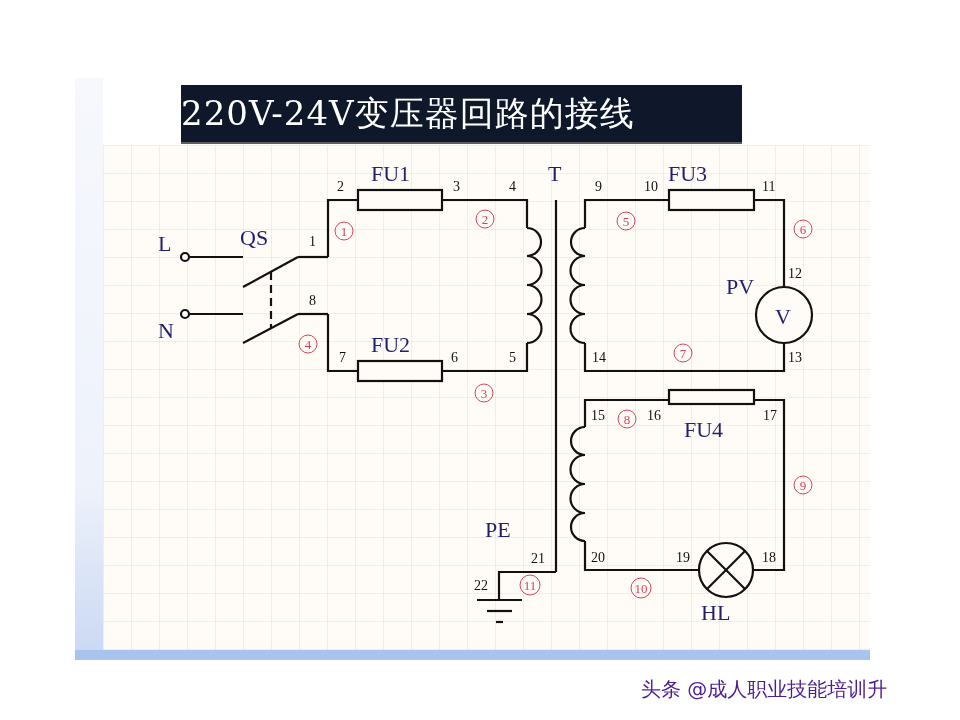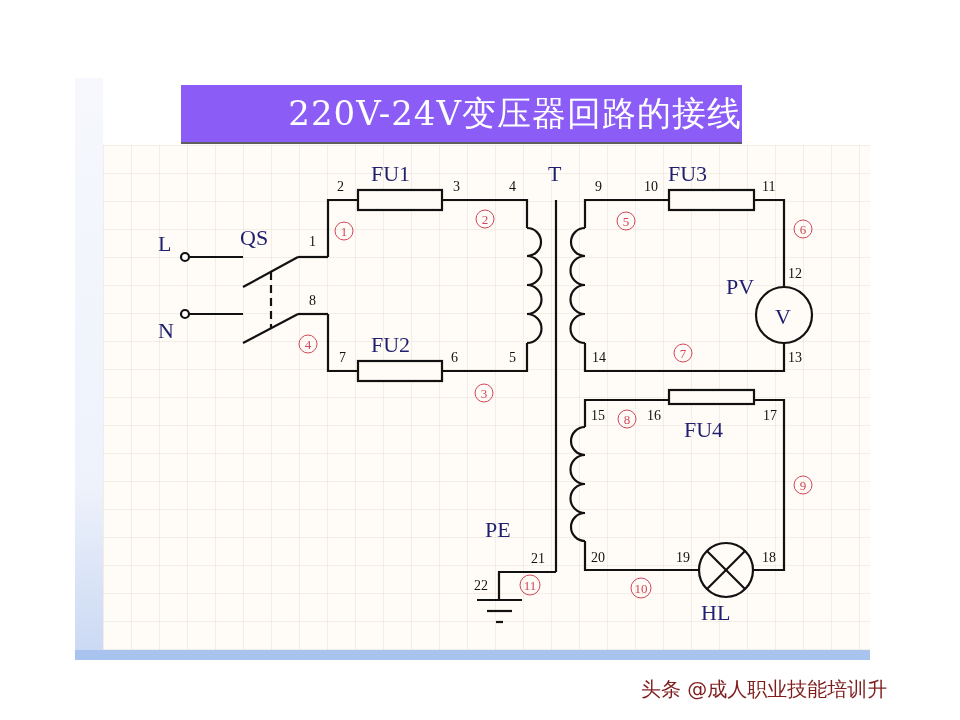--- a/index.html
+++ b/index.html
@@ -7,28 +7,28 @@
   .slide { position: absolute; left: 75px; top: 75px; width: 795px; height: 585px; background: #ffffff; }
   .slide-leftbar { position: absolute; left: 75px; top: 78px; width: 28px; height: 582px;
     background: linear-gradient(to bottom, #f6f8fd 0%, #eef2fb 70%, #c9d8f3 100%); }
   .slide-bottombar { position: absolute; left: 75px; top: 650px; width: 795px; height: 10px; background: #a8c4ee; }
   .grid-area { position: absolute; left: 103px; top: 145px; width: 767px; height: 505px;
     background-color: #fffcf8;
     background-image:
       linear-gradient(to right, rgba(220,210,200,0.35) 1px, transparent 1px),
       linear-gradient(to bottom, rgba(220,210,200,0.35) 1px, transparent 1px);
     background-size: 28px 28px; }
-  .title-box { position: absolute; left: 181px; top: 85px; width: 561px; height: 57px; background: #8b5cf6;
-    border-bottom: 2px solid #5e5e5e; display: flex; align-items: center; justify-content: flex-end; }
+  .title-box { position: absolute; left: 181px; top: 85px; width: 561px; height: 57px; background: #0f172a;
+    border-bottom: 2px solid #5e5e5e; display: flex; align-items: center; justify-content: flex-start; }
   .title-text { color: #ffffff; font-family: "DejaVu Serif", serif; font-size: 34px; letter-spacing: 1px; white-space: nowrap; }
   svg.circuit { position: absolute; left: 0; top: 0; }
   .lbl { font-family: "Liberation Serif", serif; fill: #1f1f6e; font-size: 22px; }
   .term { font-family: "Liberation Serif", serif; fill: #111111; font-size: 14px; }
   .node { font-family: "Liberation Serif", serif; fill: #d0475a; font-size: 13px; }
-  .watermark { position: absolute; left: 641px; top: 676px; font-family: "DejaVu Sans", sans-serif; font-size: 20px; color: #7f1d1d;
+  .watermark { position: absolute; left: 641px; top: 676px; font-family: "DejaVu Sans", sans-serif; font-size: 20px; color: #4c1d95;
     text-shadow: 1px 1px 0 #ffffff, -1px -1px 0 #ffffff; white-space: nowrap; }
 </style>
 </head>
 <body>
 
 <div class="slide"></div>
 <div class="slide-leftbar"></div>
 <div class="grid-area"></div>
 <div class="slide-bottombar"></div>
 

